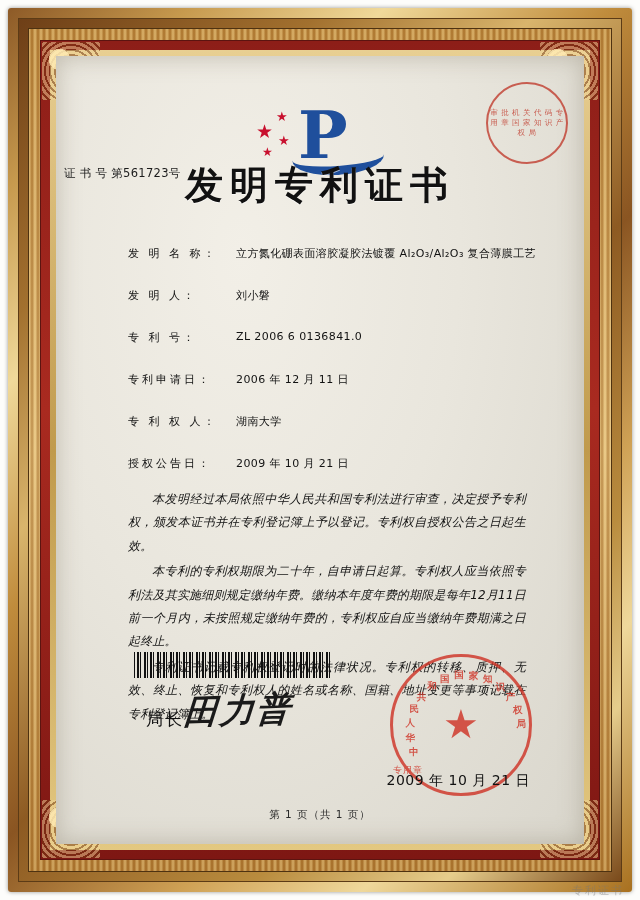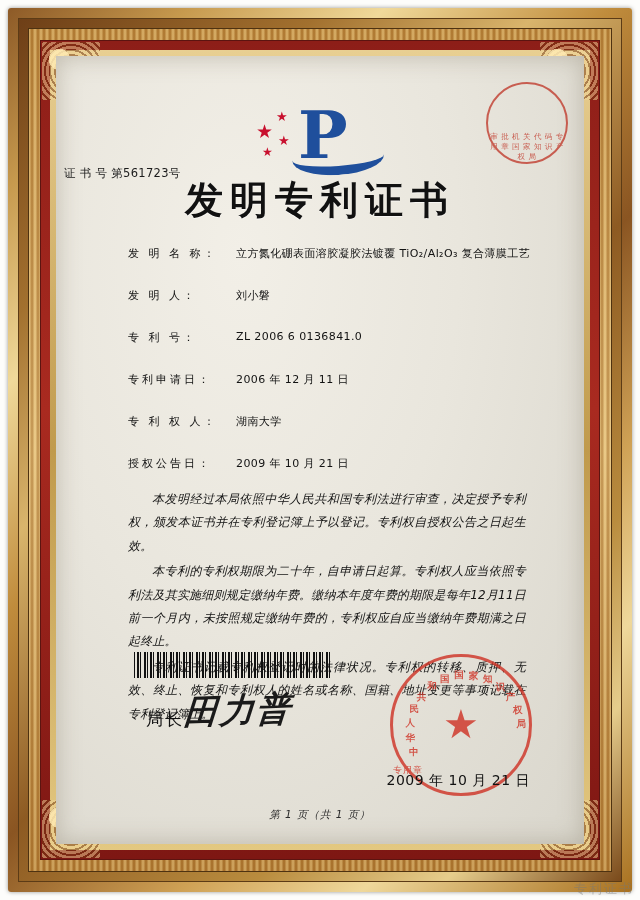--- a/index.html
+++ b/index.html
@@ -162,35 +162,35 @@
     position: absolute;
     right: 16px;
     top: 26px;
     width: 78px;
     height: 78px;
     border-radius: 50%;
     border: 2px solid #c0392b;
     color: #c0392b;
     opacity: .78;
     display: flex;
-    align-items: flex-end;
+    align-items: center;
     justify-content: center;
     text-align: center;
   }
   .seal-top .seal-inner {
     font-size: 7.5px;
     line-height: 1.35;
     letter-spacing: .5px;
   }
 
   .doc-title {
     position: absolute;
     left: 0;
     right: 0;
-    top: 119px;
+    top: 104px;
     text-align: center;
     font-family: "DejaVu Serif", serif;
     font-weight: bold;
     font-size: 38px;
     letter-spacing: 7px;
     color: #111;
     text-shadow: 0 1px 0 rgba(255,255,255,.6);
   }
 
   
@@ -327,28 +327,27 @@
 
   .page-footer {
     position: absolute;
     left: 0;
     right: 0;
     bottom: 22px;
     text-align: center;
     font-size: 10.5px;
     color: #2a2a2a;
     letter-spacing: 1px;
-    font-style: italic;
   }
 
   .watermark {
     position: absolute;
-    right: 6px;
+    right: 16px;
     bottom: 2px;
-    font-size: 13px;
+    font-size: 11px;
     color: rgba(120,120,120,.45);
     letter-spacing: 2px;
   }
 </style>
 </head>
 <body>
 
 <div id="certificate-root">
 
   <div class="frame-outer"></div>
@@ -377,21 +376,21 @@
 
     <div class="seal-top">
       <div class="seal-inner">审 批 机 关 代 码 专 用 章 国 家 知 识 产 权 局</div>
     </div>
 
     <div class="doc-title">发明专利证书</div>
 
     <div class="fields">
       <div class="field-row">
         <div class="field-label">发 明 名 称：</div>
-        <div class="field-value">立方氮化硼表面溶胶凝胶法镀覆 TiO₂/Al₂O₃ 复合薄膜工艺</div>
+        <div class="field-value">立方氮化硼表面溶胶凝胶法镀覆 Al₂O₃/Al₂O₃ 复合薄膜工艺</div>
       </div>
       <div class="field-row">
         <div class="field-label">发 明 人：</div>
         <div class="field-value">刘小磐</div>
       </div>
       <div class="field-row">
         <div class="field-label">专 利 号：</div>
         <div class="field-value">ZL 2006 6 0136841.0</div>
       </div>
       <div class="field-row">

